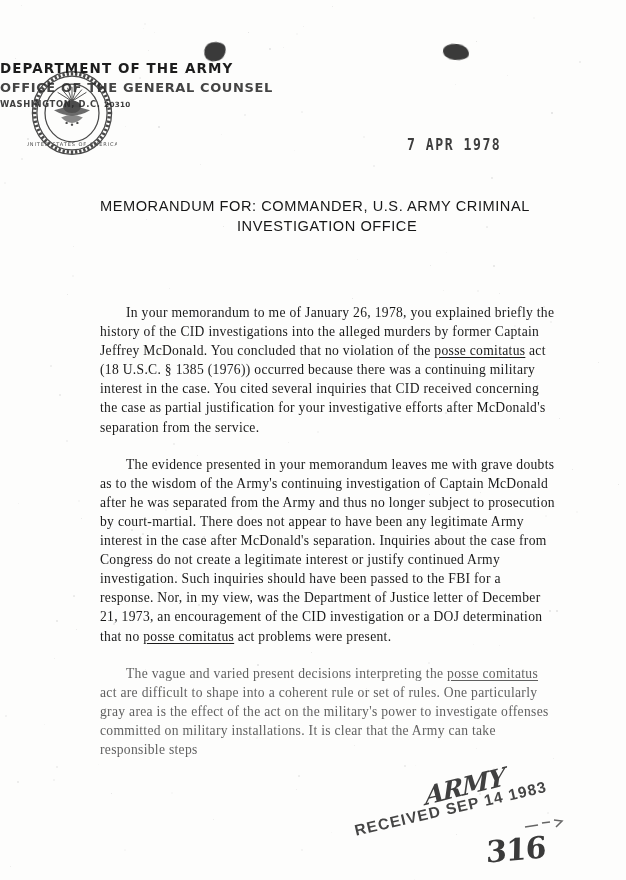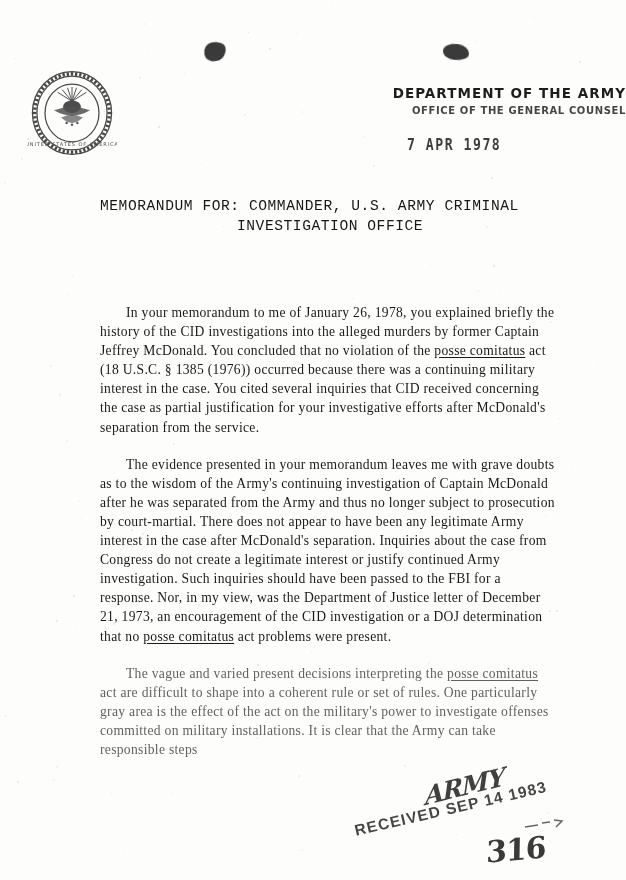--- a/index.html
+++ b/index.html
@@ -53,35 +53,35 @@
     top: 67px;
     width: 90px;
     height: 92px;
     opacity: .85;
   }
 
   
   .letterhead {
     position: absolute;
     left: 0;
-    top: 85px;
+    top: 60px;
     width: 626px;
-    text-align: right;
+    text-align: left;
     color: #1d1d1d;
   }
   .lh-1 {
     font-family: "DejaVu Sans", sans-serif;
     font-size: 13.5px;
     letter-spacing: 1.05px;
     font-weight: 700;
     transform: scaleY(1.02);
   }
   .lh-2 {
     font-family: "DejaVu Sans", sans-serif;
-    font-size: 10px;
+    font-size: 13px;
     letter-spacing: .62px;
     font-weight: 700;
     margin-top: 4px;
     color: #2b2b2b;
     opacity: .88;
   }
   .lh-3 {
     font-family: "DejaVu Sans", sans-serif;
     font-size: 8.4px;
     letter-spacing: .62px;
@@ -106,21 +106,21 @@
     opacity: .9;
   }
 
   
   .memo-head {
     position: absolute;
     left: 100px;
     top: 198px;
     width: 460px;
     color: #171717;
-    font-family: Liberation Mono, monospace;
+    font-family: Liberation Sans, sans-serif;
   }
   .memo-for {
     font-size: 14.6px;
     letter-spacing: .55px;
     white-space: nowrap;
   }
   .memo-for-2 {
     font-size: 14.6px;
     letter-spacing: .55px;
     margin-top: 4px;
@@ -476,20 +476,24 @@
           <circle cx="50" cy="64" r="1.3"></circle>
         <circle cx="56" cy="62" r="1.3"></circle>
       </g>
       <text x="50" y="88" font-family="DejaVu Sans, sans-serif" font-size="5.6" fill="#2b2b2b" text-anchor="middle" letter-spacing="1">UNITED STATES OF AMERICA</text>
     </svg>
   </div>
 
   <div class="letterhead">
     <div class="lh-1">DEPARTMENT OF THE ARMY</div>
     <div class="lh-2">OFFICE OF THE GENERAL COUNSEL</div>
+    <div class="lh-3">
+      <span>WASHINGTON, D.C.</span>
+      <span class="zip">20310</span>
+    </div>
   </div>
 
   <div class="date-stamp">7 APR 1978</div>
 
   <div class="memo-head">
     <div class="memo-for">MEMORANDUM FOR:  COMMANDER, U.S. ARMY CRIMINAL</div>
     <div class="memo-for-2">INVESTIGATION OFFICE</div>
   </div>
 
   <div class="body" id="body-root">

